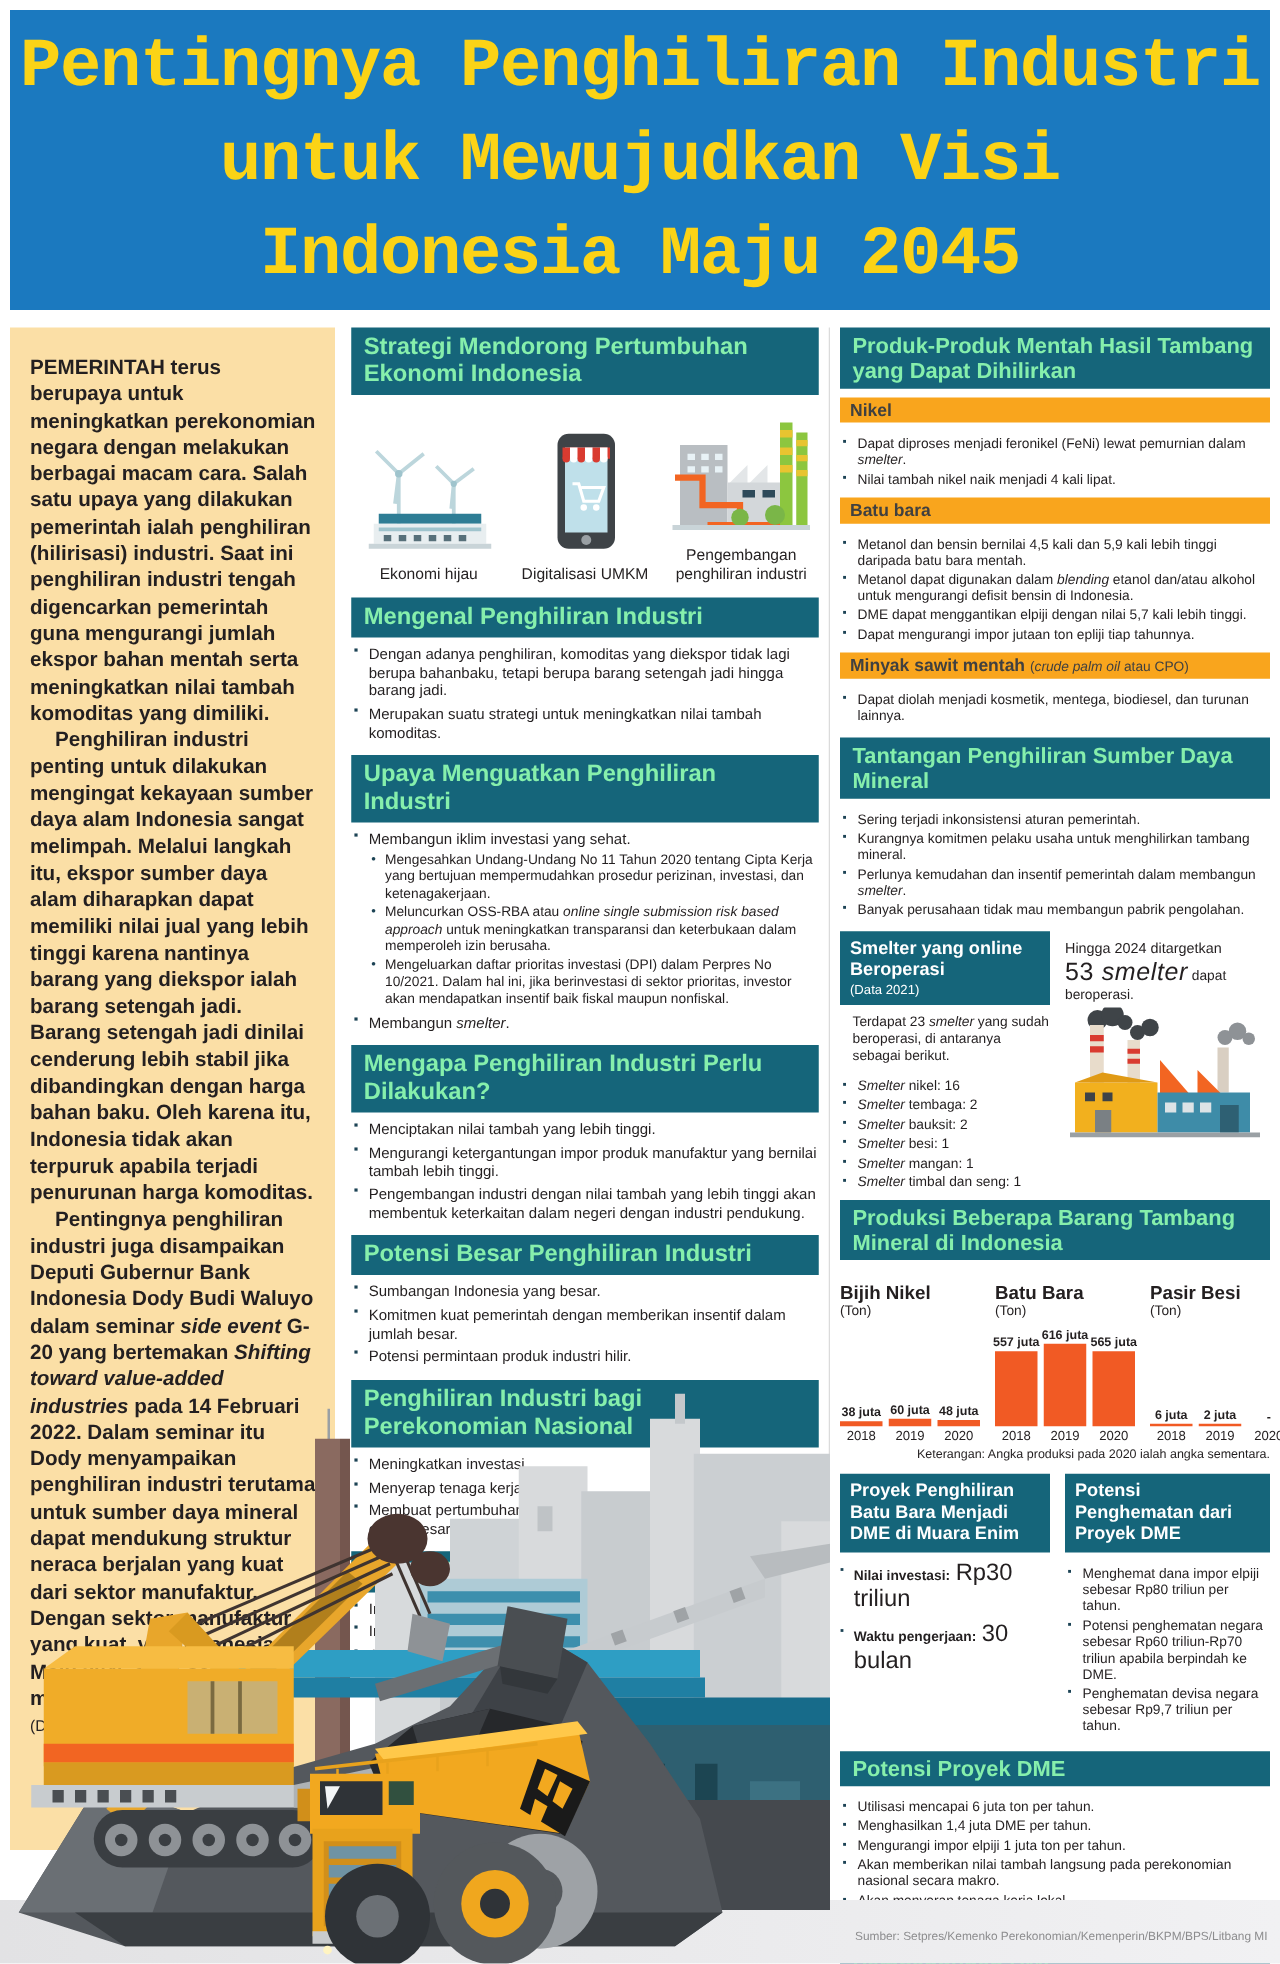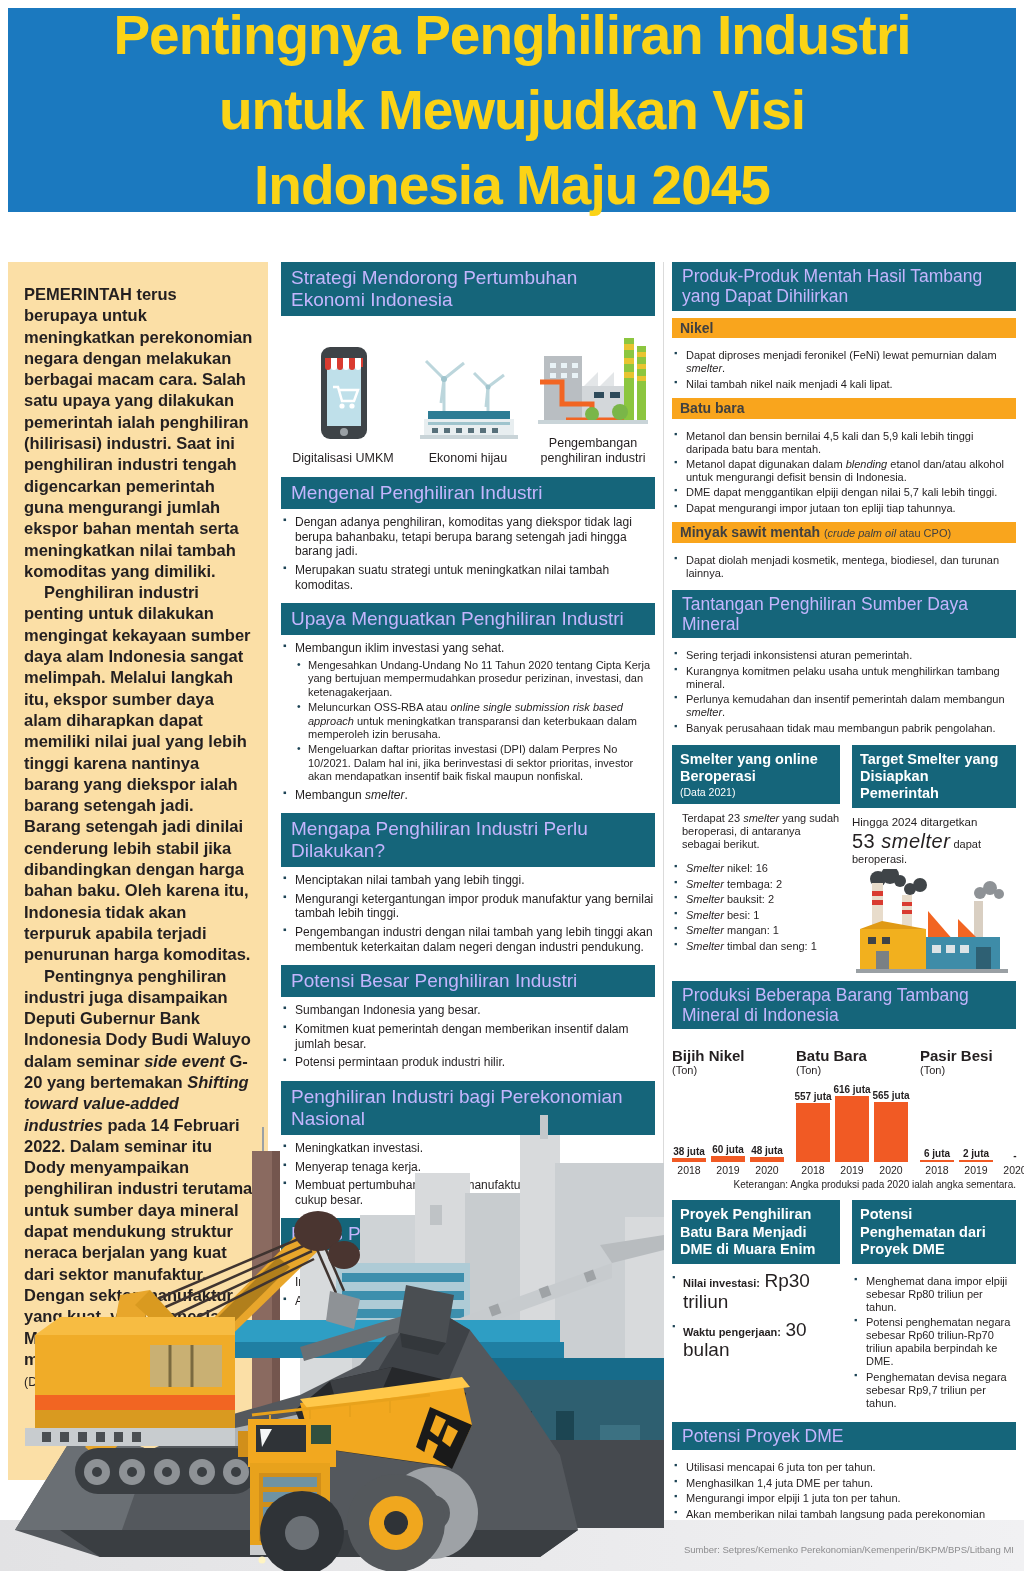--- a/index.html
+++ b/index.html
@@ -4,33 +4,33 @@
 <style>
   :root{
     --header-blue:#1B79BF; --title-yellow:#FBD316; --panel-peach:#FBDFA6;
     --teal:#15657A; --orange-subhead:#F9A51D; --bar-orange:#F15A24;
     --text-dark:#231F20; --bullet-teal:#1C4355; --gray-box:#C9CACC;
   }
   html,body{margin:0;padding:0;background:#fff;}
   .page{position:relative;width:1024px;height:1571px;background:#fff;overflow:hidden;
         font-family:"Liberation Sans","DejaVu Sans",sans-serif;color:var(--text-dark);}
   
-  .hdr{position:absolute;left:8px;top:8px;width:1008px;height:204px;background:var(--header-blue);
-       display:flex;flex-direction:column;justify-content:center;text-align:center;}
+  .hdr{position:absolute;left:8px;top:8px;width:1008px;height:240px;background:var(--header-blue);
+       display:flex;flex-direction:column;justify-content:center;text-align:center;font-family:Liberation Mono, monospace;}
   .hdr div{color:var(--title-yellow);font-weight:bold;font-size:55px;line-height:75px;letter-spacing:-1px;}
   
   .leftcol{position:absolute;left:8px;top:262px;width:260px;height:1218px;background:var(--panel-peach);
            box-sizing:border-box;padding:22px 15px 0 16px;z-index:0;}
   .leftcol p{margin:0;font-size:16.5px;font-weight:bold;line-height:21.3px;}
   .leftcol p.indent{text-indent:20px;}
   .byline{font-size:12.5px;font-weight:normal;}
   
   .midcol{position:absolute;left:281px;top:262px;width:374px;z-index:0;}
   .rightcol{position:absolute;left:672px;top:262px;width:344px;z-index:0;}
-  .sech{background:var(--teal);color:#c4b5fd;font-weight:normal;padding:5px 10px;line-height:1.16;}
+  .sech{background:var(--teal);color:#86efac;font-weight:bold;padding:5px 10px;line-height:1.16;}
   .midcol .sech{font-size:19px;margin-top:11px;}
   .rightcol .sech{font-size:17.5px;margin-top:10px;padding:4px 10px;}
   .sech:first-child{margin-top:0;}
   ul.blist{list-style:none;margin:6px 0 0 0;padding:0 0 0 2px;}
   .blist li{position:relative;padding-left:12px;margin-bottom:4px;line-height:1.22;}
   .blist li::before{content:"▪";position:absolute;left:0;top:-1px;color:var(--bullet-teal);font-size:0.85em;}
   ul.sub{list-style:none;margin:3px 0 0 0;padding:0 0 0 2px;}
   .sub li{padding-left:11px;margin-bottom:2px;}
   .sub li::before{content:"•";font-size:0.95em;top:0;}
   .midcol .blist{font-size:12px;}
@@ -95,45 +95,20 @@
 
   <div class="leftcol">
     <p>PEMERINTAH terus berupaya untuk meningkatkan perekonomian negara dengan melakukan berbagai macam cara. Salah satu upaya yang dilakukan pemerintah ialah penghiliran (hilirisasi) industri. Saat ini penghiliran industri tengah digencarkan pemerintah guna mengurangi jumlah ekspor bahan mentah serta meningkatkan nilai tambah komoditas yang dimiliki.</p>
     <p class="indent">Penghiliran industri penting untuk dilakukan mengingat kekayaan sumber daya alam Indonesia sangat melimpah. Melalui langkah itu, ekspor sumber daya alam diharapkan dapat memiliki nilai jual yang lebih tinggi karena nantinya barang yang diekspor ialah barang setengah jadi. Barang setengah jadi dinilai cenderung lebih stabil jika dibandingkan dengan harga bahan baku. Oleh karena itu, Indonesia tidak akan terpuruk apabila terjadi penurunan harga komoditas.</p>
     <p class="indent">Pentingnya penghiliran industri juga disampaikan Deputi Gubernur Bank Indonesia Dody Budi Waluyo dalam seminar <i>side event</i> G-20 yang bertemakan <i>Shifting toward value-added industries</i> pada 14 Februari 2022. Dalam seminar itu Dody menyampaikan penghiliran industri terutama untuk sumber daya mineral dapat mendukung struktur neraca berjalan yang kuat dari sektor manufaktur. Dengan sektor manufaktur yang kuat, visi Indonesia Maju 2045 akan semakin mudah untuk diwujudkan. <span class="byline">(Dhi)</span></p>
   </div>
 
   <div class="midcol">
     <div class="sech">Strategi Mendorong Pertumbuhan Ekonomi Indonesia</div>
     <div class="iconrow">
-      <div class="iconcell">
-        <svg width="108" height="96" viewBox="0 0 108 96">
-          <rect x="32" y="2" width="46" height="92" rx="9" fill="#3E4347"></rect>
-          <rect x="38" y="13" width="34" height="68" fill="#BFE0EA"></rect>
-          <g>
-            <rect x="36" y="13" width="38" height="9" fill="#D93B30"></rect>
-            <rect x="42" y="13" width="6" height="9" fill="#fff"></rect>
-              <rect x="54" y="13" width="6" height="9" fill="#fff"></rect>
-              <rect x="66" y="13" width="6" height="9" fill="#fff"></rect>
-            <circle cx="39" cy="22" r="3" fill="#D93B30"></circle>
-              <circle cx="45" cy="22" r="3" fill="#fff"></circle>
-              <circle cx="51" cy="22" r="3" fill="#D93B30"></circle>
-            <circle cx="57" cy="22" r="3" fill="#fff"></circle>
-              <circle cx="63" cy="22" r="3" fill="#D93B30"></circle>
-              <circle cx="69" cy="22" r="3" fill="#fff"></circle>
-          </g>
-          <g stroke="#fff" stroke-width="2.5" fill="none">
-            <path d="M44 42 h5 l4 14 h12 l4 -11 h-18"></path>
-          </g>
-          <circle cx="53" cy="61" r="2.6" fill="#fff"></circle>
-            <circle cx="63" cy="61" r="2.6" fill="#fff"></circle>
-          <circle cx="55" cy="87" r="4" fill="#9AA0A4"></circle>
-        </svg>
-        <div class="lbl">Digitalisasi UMKM</div>
-      </div>
       <div class="iconcell">
         <svg width="108" height="96" viewBox="0 0 108 96">
           <g stroke="#BCD6DC" stroke-width="3" fill="none">
             <line x1="30" y1="34" x2="30" y2="78"></line>
               <line x1="30" y1="34" x2="12" y2="16"></line>
             <line x1="30" y1="34" x2="50" y2="18"></line>
               <line x1="30" y1="34" x2="27" y2="58"></line>
             <line x1="74" y1="42" x2="74" y2="76"></line>
               <line x1="74" y1="42" x2="60" y2="28"></line>
             <line x1="74" y1="42" x2="90" y2="30"></line>
@@ -148,20 +123,45 @@
               <rect x="18" y="83" width="6" height="5"></rect>
               <rect x="30" y="83" width="6" height="5"></rect>
             <rect x="42" y="83" width="6" height="5"></rect>
               <rect x="54" y="83" width="6" height="5"></rect>
             <rect x="66" y="83" width="6" height="5"></rect>
               <rect x="78" y="83" width="6" height="5"></rect>
             </g>
           <rect x="6" y="90" width="98" height="4" fill="#C9D4D8"></rect>
         </svg>
         <div class="lbl">Ekonomi hijau</div>
+      </div>
+      <div class="iconcell">
+        <svg width="108" height="96" viewBox="0 0 108 96">
+          <rect x="32" y="2" width="46" height="92" rx="9" fill="#3E4347"></rect>
+          <rect x="38" y="13" width="34" height="68" fill="#BFE0EA"></rect>
+          <g>
+            <rect x="36" y="13" width="38" height="9" fill="#D93B30"></rect>
+            <rect x="42" y="13" width="6" height="9" fill="#fff"></rect>
+              <rect x="54" y="13" width="6" height="9" fill="#fff"></rect>
+              <rect x="66" y="13" width="6" height="9" fill="#fff"></rect>
+            <circle cx="39" cy="22" r="3" fill="#D93B30"></circle>
+              <circle cx="45" cy="22" r="3" fill="#fff"></circle>
+              <circle cx="51" cy="22" r="3" fill="#D93B30"></circle>
+            <circle cx="57" cy="22" r="3" fill="#fff"></circle>
+              <circle cx="63" cy="22" r="3" fill="#D93B30"></circle>
+              <circle cx="69" cy="22" r="3" fill="#fff"></circle>
+          </g>
+          <g stroke="#fff" stroke-width="2.5" fill="none">
+            <path d="M44 42 h5 l4 14 h12 l4 -11 h-18"></path>
+          </g>
+          <circle cx="53" cy="61" r="2.6" fill="#fff"></circle>
+            <circle cx="63" cy="61" r="2.6" fill="#fff"></circle>
+          <circle cx="55" cy="87" r="4" fill="#9AA0A4"></circle>
+        </svg>
+        <div class="lbl">Digitalisasi UMKM</div>
       </div>
       <div class="iconcell">
         <svg width="114" height="96" viewBox="0 0 114 96">
           <rect x="8" y="26" width="38" height="64" fill="#B9BEC2"></rect>
           <g fill="#E8F2F6">
               <rect x="14" y="33" width="6" height="5"></rect>
               <rect x="25" y="33" width="6" height="5"></rect>
               <rect x="36" y="33" width="6" height="5"></rect>
             <rect x="14" y="43" width="6" height="5"></rect>
               <rect x="25" y="43" width="6" height="5"></rect>
@@ -281,23 +281,20 @@
         <ul class="blist smlist">
             <li><i>Smelter</i> nikel: 16</li>
             <li><i>Smelter</i> tembaga: 2</li>
             <li><i>Smelter</i> bauksit: 2</li>
             <li><i>Smelter</i> besi: 1</li>
             <li><i>Smelter</i> mangan: 1</li>
             <li><i>Smelter</i> timbal dan seng: 1</li>
           </ul>
       </div>
       <div class="col-b">
-        <div class="tealbox">
-          <div class="bt">Target Smelter yang Disiapkan Pemerintah</div>
-        </div>
         <div class="target-line1">Hingga 2024 ditargetkan</div>
         <div class="target-line2"><span class="big53">53 <i>smelter</i></span> dapat beroperasi.</div>
         <svg width="160" height="104" viewBox="0 0 160 104" style="margin-top:4px">
           <g fill="#3F4448">
             <circle cx="26" cy="10" r="8"></circle>
               <circle cx="38" cy="6" r="9"></circle>
               <circle cx="48" cy="12" r="6"></circle>
             <circle cx="58" cy="20" r="6"></circle>
               <circle cx="68" cy="16" r="7"></circle>
           </g>

